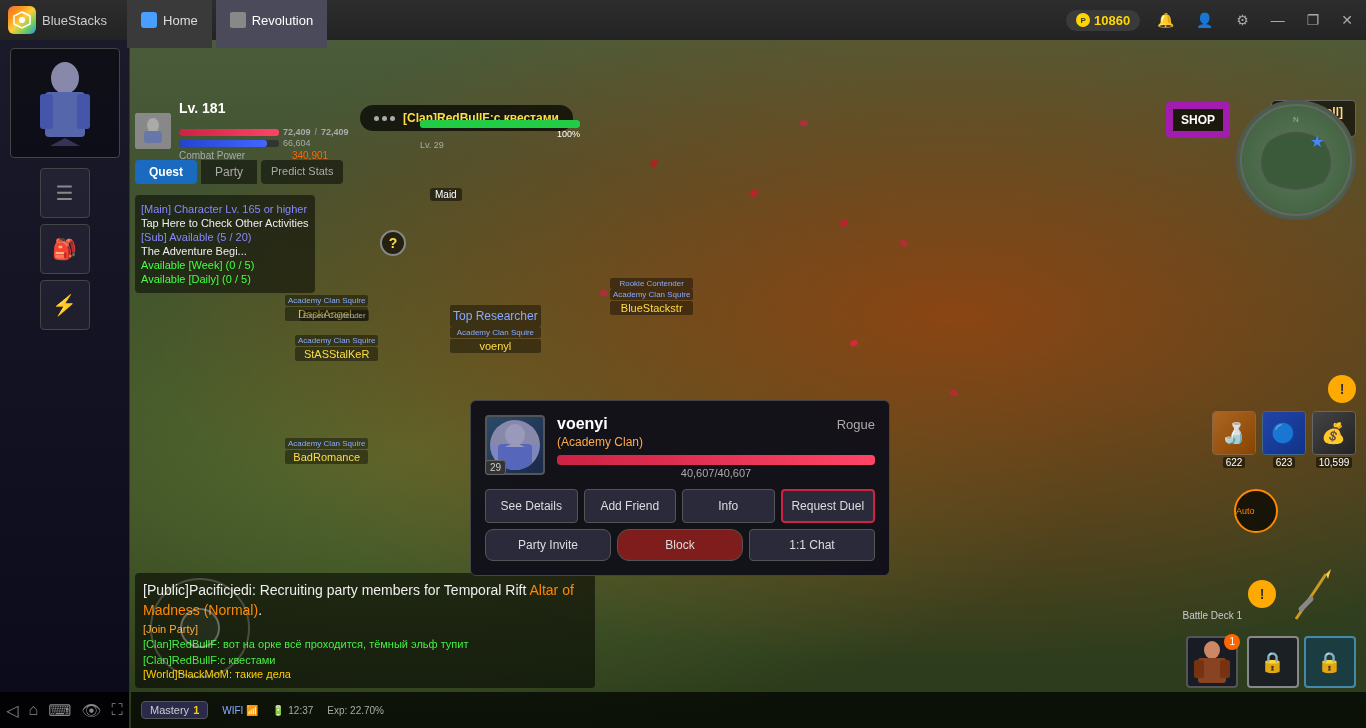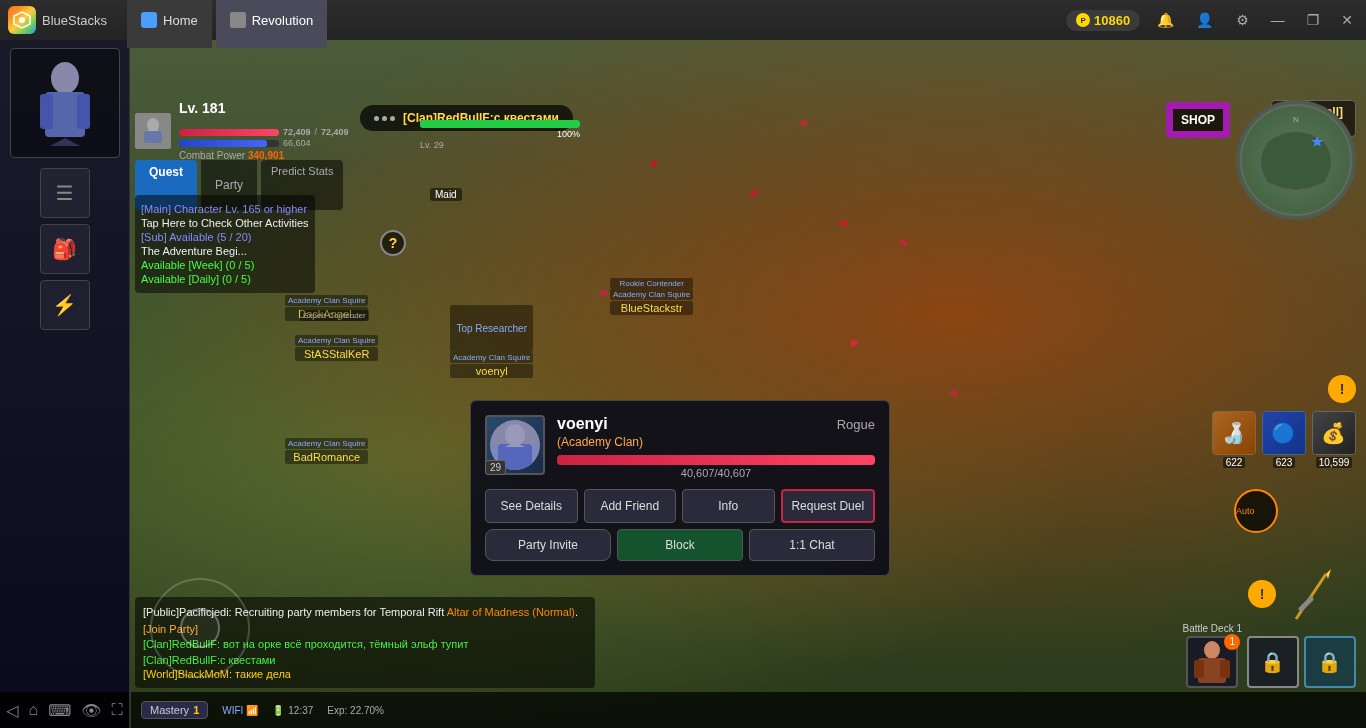--- a/index.html
+++ b/index.html
@@ -320,28 +320,28 @@
         <span style="font-size:9px;color:#aaa;">72,409</span>
       </div>
       <div style="display:flex;align-items:center;gap:4px;margin-top:1px;">
         <div style="width:100px;height:7px;background:#333;border-radius:3px;">
           <div style="width:88%;height:100%;background:linear-gradient(90deg,#2244cc,#4466ff);border-radius:3px;"></div>
         </div>
         <span style="font-size:9px;color:#aaa;">66,604</span>
       </div>
       <div style="font-size:10px;color:#aaa;margin-top:2px;">
         <span>Combat Power</span>
-        <span style="color:#ff6600;font-weight:bold;">340,901</span>
+        <span style="color:#ff6600;font-weight:normal;margin-left:44px;">340,901</span>
       </div>
     </div>
   </div>
 
   <div style="position:absolute;top:120px;left:135px;display:flex;gap:4px;">
     <div style="background:#1a6abf;color:#fff;padding:5px 14px;border-radius:4px;font-size:12px;font-weight:bold;cursor:pointer;">Quest</div>
-    <div style="background:rgba(0,0,0,0.5);color:#aaa;padding:18px 14px;border-radius:0;font-size:12px;cursor:pointer;">Party</div>
+    <div style="background:rgba(0,0,0,0.5);color:#aaa;padding:5px 14px;border-radius:0;font-size:12px;cursor:pointer;">Party</div>
     <div style="background:rgba(0,0,0,0.5);color:#aaa;padding:5px 10px;border-radius:4px;font-size:11px;cursor:pointer;">Predict Stats</div>
   </div>
 
   <div style="position:absolute;top:155px;left:135px;background:rgba(0,0,0,0.5);padding:6px;border-radius:4px;max-width:240px;">
     <div style="font-size:11px;color:#8888ff;margin:2px 0;cursor:pointer;">[Main] Character Lv. 165 or higher</div>
     <div style="font-size:11px;color:#eee;margin:2px 0;cursor:pointer;">Tap Here to Check Other Activities</div>
     <div style="font-size:11px;color:#8888ff;margin:2px 0;cursor:pointer;">[Sub] Available (5 / 20)</div>
     <div style="font-size:11px;color:#eee;margin:2px 0;cursor:pointer;">The Adventure Begi...</div>
     <div style="font-size:11px;color:#44ff44;margin:2px 0;cursor:pointer;">Available [Week] (0 / 5)</div>
     <div style="font-size:11px;color:#44ff44;margin:2px 0;cursor:pointer;">Available [Daily] (0 / 5)</div>
@@ -387,21 +387,21 @@
   </div>
 
   <div class="nametag" style="top:148px;left:430px;">Maid</div>
 
   <div style="position:absolute;top:255px;left:285px;text-align:center;">
     <div style="font-size:8px;color:#88aaff;background:rgba(0,0,0,0.4);border-radius:2px;padding:1px 3px;">Academy Clan Squire</div>
     <div style="font-size:11px;color:#ffdd44;background:rgba(0,0,0,0.4);border-radius:2px;padding:1px 4px;margin-top:1px;">DackAngeL</div>
   </div>
 
   <div style="position:absolute;top:265px;left:450px;text-align:center;">
-    <div style="font-size:10px;color:#88aaff;background:rgba(0,0,0,0.4);border-radius:2px;padding:18px 3px;">Top Researcher</div>
+    <div style="font-size:12px;color:#88aaff;background:rgba(0,0,0,0.4);border-radius:2px;padding:4px 3px;">Top Researcher</div>
     <div style="font-size:8px;color:#88aaff;background:rgba(0,0,0,0.4);border-radius:2px;padding:1px 3px;">Academy Clan Squire</div>
     <div style="font-size:11px;color:#ffdd44;background:rgba(0,0,0,0.4);border-radius:2px;padding:1px 4px;margin-top:1px;">voenyl</div>
   </div>
 
   <div style="position:absolute;top:238px;left:610px;text-align:center;">
     <div style="font-size:8px;color:#88aaff;background:rgba(0,0,0,0.4);border-radius:2px;padding:1px 3px;">Rookie Contender</div>
     <div style="font-size:8px;color:#88aaff;background:rgba(0,0,0,0.4);border-radius:2px;padding:1px 3px;">Academy Clan Squire</div>
     <div style="font-size:11px;color:#ffdd44;background:rgba(0,0,0,0.4);border-radius:2px;padding:1px 4px;margin-top:1px;">BlueStackstr</div>
   </div>
 
@@ -451,27 +451,27 @@
 
     <div style="display:flex;gap:6px;margin-top:0;">
       <button style="flex:1;padding:8px 6px;background:#2a2a3a;border:1px solid #555;border-radius:4px;color:#ddd;font-size:12px;cursor:pointer;">See Details</button>
       <button style="flex:1;padding:8px 6px;background:#2a2a3a;border:1px solid #555;border-radius:4px;color:#ddd;font-size:12px;cursor:pointer;">Add Friend</button>
       <button style="flex:1;padding:8px 6px;background:#2a2a3a;border:1px solid #555;border-radius:4px;color:#ddd;font-size:12px;cursor:pointer;">Info</button>
       <button style="flex:1;padding:8px 6px;background:#2a2a3a;border:2px solid #cc2244;border-radius:4px;color:#ddd;font-size:12px;cursor:pointer;">Request Duel</button>
     </div>
 
     <div style="display:flex;gap:6px;margin-top:6px;">
       <button style="flex:1;padding:8px 6px;background:#2a2a3a;border:1px solid #555;border-radius:8px;color:#ddd;font-size:12px;cursor:pointer;">Party Invite</button>
-      <button style="flex:1;padding:8px 6px;background:#14532d;border:1px solid #555;border-radius:4px;color:#ddd;font-size:12px;cursor:pointer;">Block</button>
+      <button style="flex:1;padding:8px 6px;background:#7f1d1d;border:1px solid #555;border-radius:12px;color:#ddd;font-size:12px;cursor:pointer;">Block</button>
       <button style="flex:1;padding:8px 6px;background:#2a2a3a;border:1px solid #555;border-radius:4px;color:#ddd;font-size:12px;cursor:pointer;">1:1 Chat</button>
     </div>
   </div>
 
   <div style="position:absolute;bottom:40px;left:135px;width:460px;background:rgba(0,0,0,0.55);border-radius:4px;padding:6px 8px;">
-    <div style="font-size:11px;color:#eee;margin:2px 0;line-height:1.4;">[Public]Pacificjedi: Recruiting party members for Temporal Rift <span style="color:#ff8800;">Altar of Madness (Normal)</span>.</div>
+    <div style="font-size:14px;color:#eee;margin:2px 0;line-height:1.4;">[Public]Pacificjedi: Recruiting party members for Temporal Rift <span style="color:#ff8800;">Altar of Madness (Normal)</span>.</div>
     <div style="font-size:11px;color:#ffaa33;margin:2px 0;cursor:pointer;">[Join Party]</div>
     <div style="font-size:11px;color:#44ee44;margin:2px 0;line-height:1.4;">[Clan]RedBullF: вот на орке всё проходится, тёмный эльф тупит</div>
     <div style="font-size:11px;color:#44ee44;margin:2px 0;">[Clan]RedBullF:с квестами</div>
     <div style="font-size:11px;color:#ffcc00;margin:2px 0;">[World]BlackMoM: такие дела</div>
   </div>
 
   <div style="position:absolute;bottom:0;left:131px;right:0;height:36px;background:rgba(0,0,0,0.7);display:flex;align-items:center;padding:0 10px;gap:14px;">
     <div style="background:#2a2a4a;border:1px solid #555;border-radius:4px;padding:2px 8px;color:#ccc;font-size:11px;display:flex;align-items:center;gap:4px;">
       <span>Mastery</span>
       <span style="color:#ffcc00;font-weight:bold;">1</span>
@@ -518,21 +518,21 @@
   <div style="position:absolute;top:540px;right:90px;">
     <div style="width:28px;height:28px;background:#ffaa00;border-radius:50%;display:flex;align-items:center;justify-content:center;font-size:14px;color:#333;font-weight:bold;cursor:pointer;">!</div>
   </div>
 
   <div style="position:absolute;bottom:195px;right:88px;width:44px;height:44px;background:rgba(0,0,0,0.7);border:2px solid #ff8800;border-radius:50%;display:flex;flex-direction:column;justify-content:center;">
     <span style="font-size:9px;color:#ff8800;">Auto</span>
   </div>
 
   <div style="position:absolute;bottom:40px;right:10px;display:flex;gap:5px;align-items:flex-end;">
 
-    <div style="display:flex;flex-direction:column;align-items:center;gap:2px;">
+    <div style="display:flex;flex-direction:column;align-items:center;gap:15px;">
       <div style="font-size:10px;color:#ccc;white-space:nowrap;">Battle Deck 1</div>
       <div style="width:52px;height:52px;background:rgba(20,20,40,0.8);border:2px solid #555;border-radius:4px;display:flex;align-items:center;justify-content:center;position:relative;cursor:pointer;">
         <svg width="40" height="48" viewBox="0 0 40 48">
           <ellipse cx="20" cy="12" rx="8" ry="9" fill="#cc8866"></ellipse>
           <rect x="6" y="20" width="28" height="25" rx="3" fill="#884422"></rect>
           <rect x="2" y="22" width="10" height="18" rx="2" fill="#773311"></rect>
           <rect x="28" y="22" width="10" height="18" rx="2" fill="#773311"></rect>
         </svg>
         <div style="position:absolute;top:-4px;right:-4px;background:#ff6600;color:#fff;border-radius:50%;width:16px;height:16px;font-size:10px;line-height:16px;text-align:center;">1</div>
       </div>

